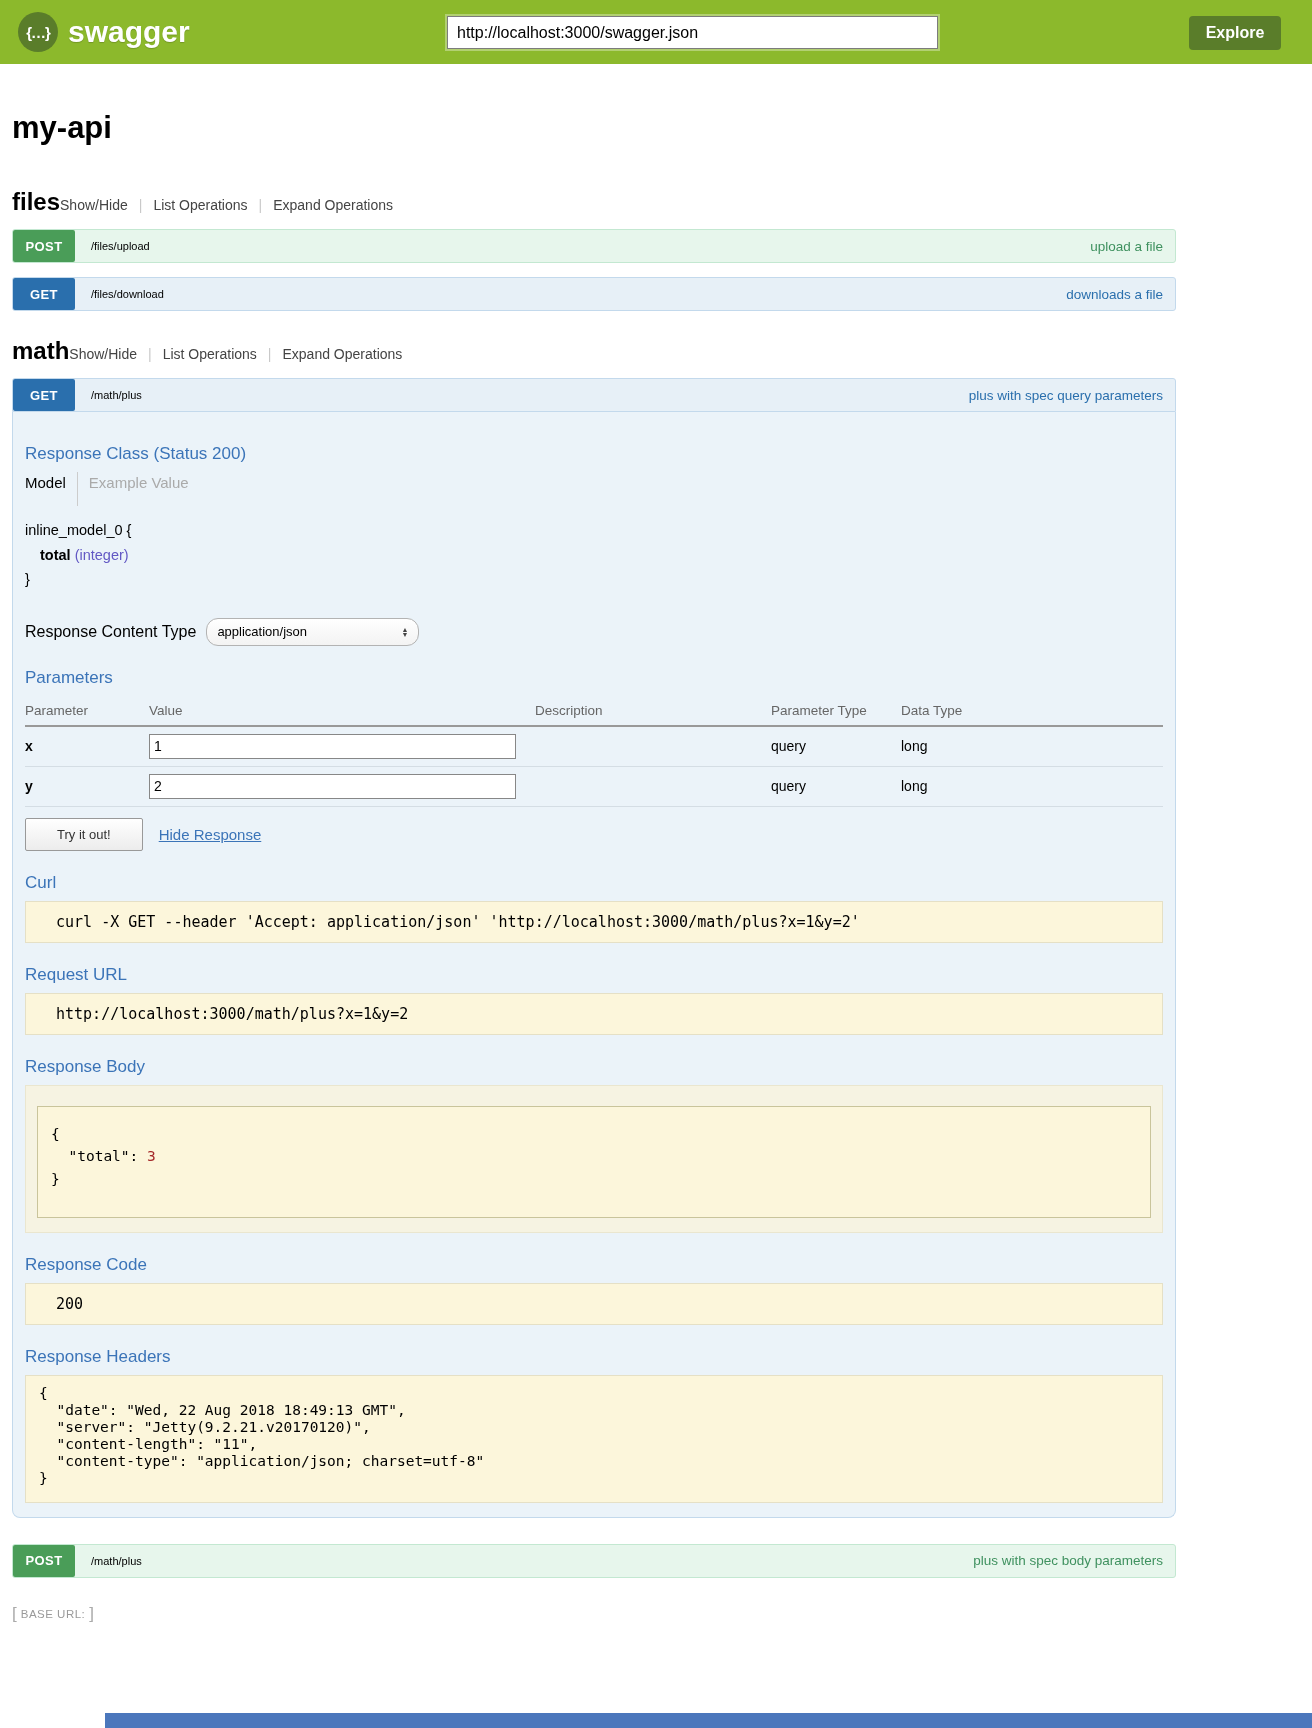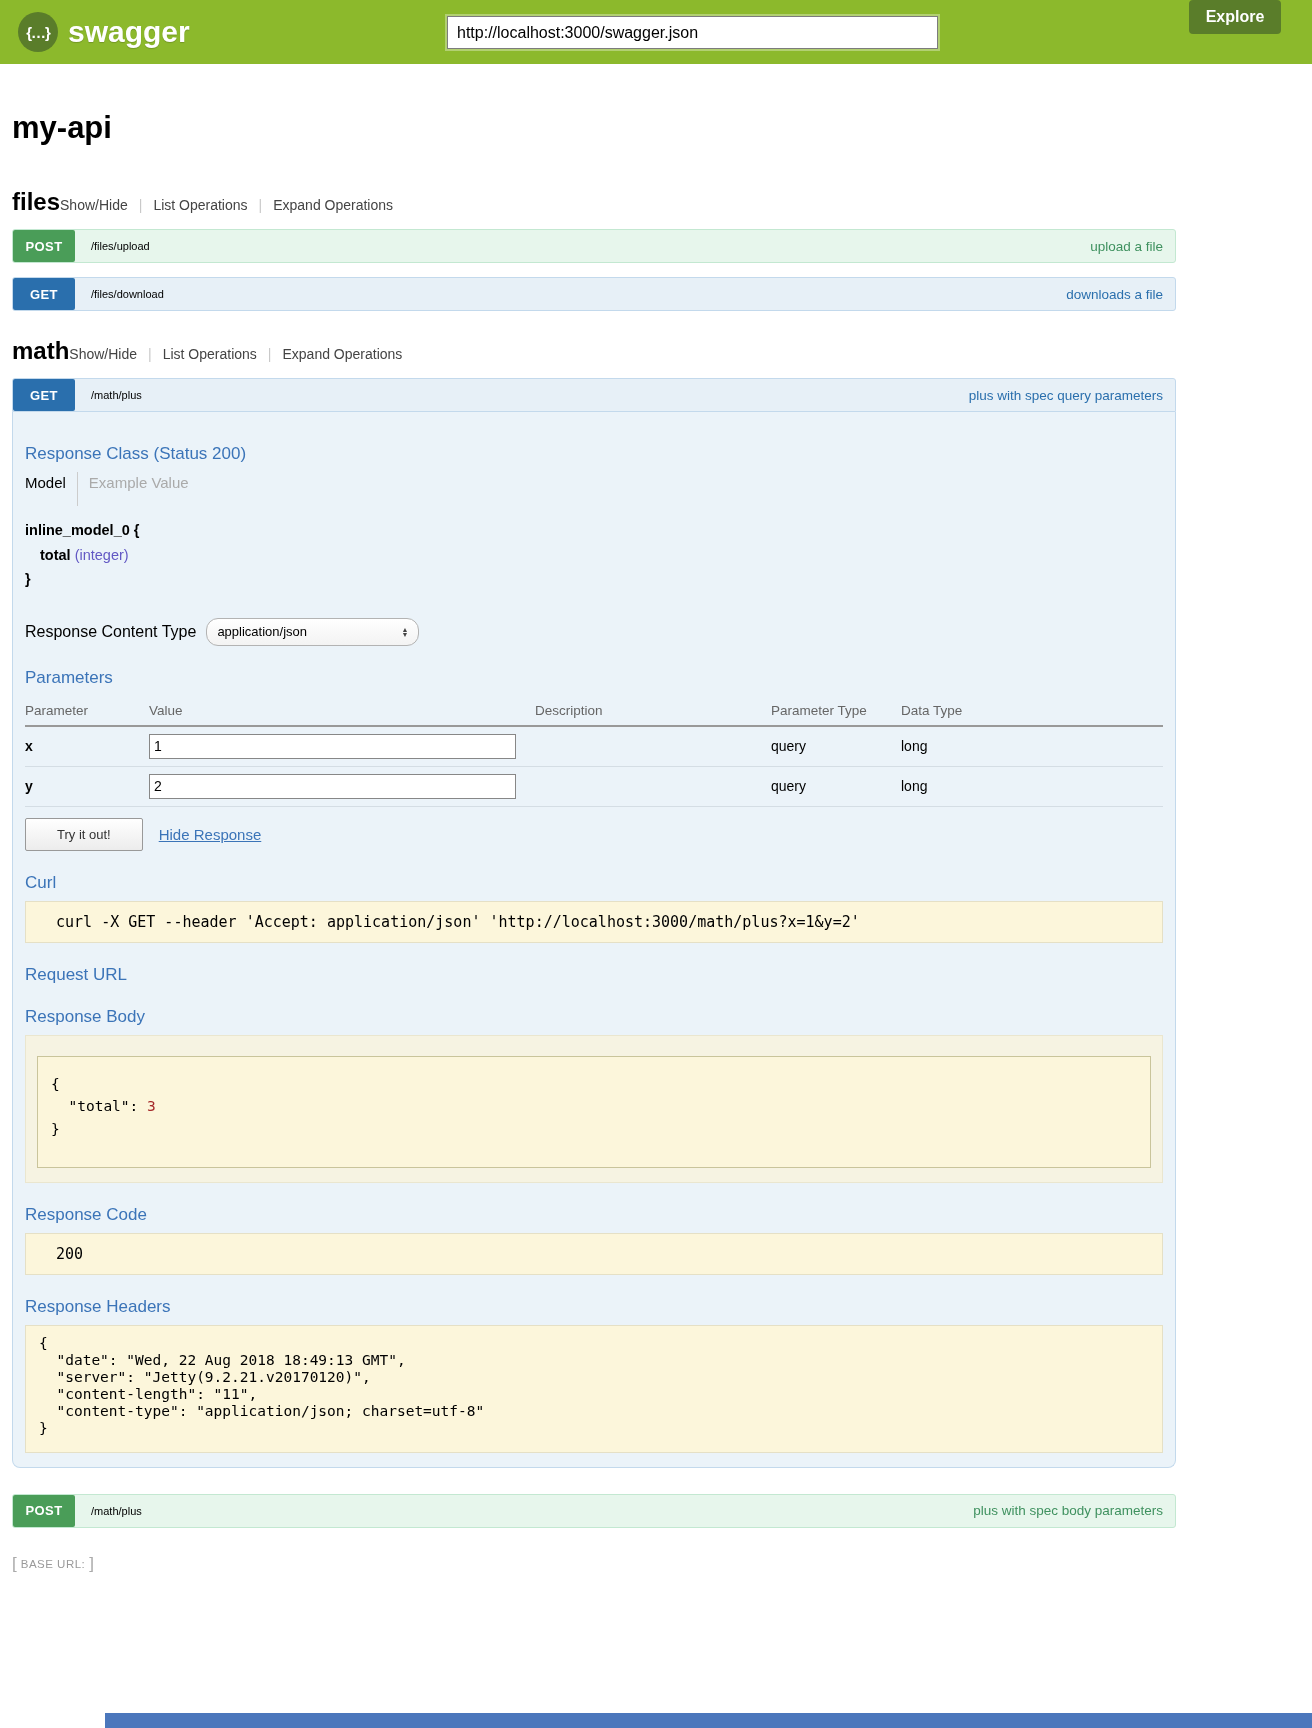--- a/index.html
+++ b/index.html
@@ -8,21 +8,21 @@
     width:1312px; min-height:1728px; background:#fff; color:#000;
     font-family:"Liberation Sans", sans-serif; position:relative;
   }
 
   
   .topbar { height:64px; background:#8cb92c; position:relative; display:flex; align-items:center; padding:0 18px; }
   .logo { display:flex; align-items:center; gap:10px; cursor:pointer; }
   .logo-circle { width:40px; height:40px; border-radius:50%; background:#5a7d2a; color:#fff; display:flex; align-items:center; justify-content:center; font-size:15px; font-weight:bold; letter-spacing:-1px; }
   .brand { color:#fff; font-size:30px; font-weight:bold; text-shadow:0 1px 1px rgba(0,0,0,.18); }
   .url-input { position:absolute; left:447px; top:16px; width:491px; height:33px; border:1px solid #7c7c7c; background:#fff; font-size:16px; padding:0 9px; font-family:"Liberation Sans",sans-serif; outline:2px solid #ffffff55; }
-  .explore-btn { position:absolute; left:1189px; top:0; width:92px; height:34px; background:#5a7d2a; border:none; border-radius:4px; color:#fff; font-weight:bold; font-size:16px; cursor:pointer; font-family:"Liberation Sans",sans-serif; }
+  .explore-btn { position:absolute; left:1189px; top:16px; width:92px; height:34px; background:#5a7d2a; border:none; border-radius:4px; color:#fff; font-weight:bold; font-size:16px; cursor:pointer; font-family:"Liberation Sans",sans-serif; }
 
   
   .wrap { width:1164px; margin-left:12px; }
   .api-title { font-size:31px; font-weight:bold; margin:46px 0 42px 0; }
 
   .section-head { display:flex; justify-content:flex-start; align-items:flex-end; margin:26px 0 13px 0; }
   .section-title { font-size:24px; font-weight:bold; cursor:pointer; }
   .section-links { font-size:14px; color:#444; display:flex; align-items:center; gap:11px; padding-bottom:3px; }
   .section-links .lnk { cursor:pointer; }
   .sep { color:#c9c9c9; }
@@ -44,21 +44,21 @@
   .content-h { color:#3b74b8; font-size:17px; font-weight:normal; margin:22px 0 8px 0; }
   .content-h.first { margin-top:18px; }
 
   .tabs { display:flex; align-items:stretch; margin:2px 0 12px 0; }
   .tab { font-size:15px; display:flex; align-items:flex-start; padding-top:2px; cursor:pointer; }
   .tab.active { color:#000; }
   .tab.inactive { color:#aaa; }
   .tab-divider { width:1px; background:#ccc; margin:0 11px; height:34px; }
 
   .model { font-size:14.5px; line-height:1.7; margin-bottom:26px; }
-  .model .sig { font-weight:bold; }
+  .model .sig { font-weight:normal; }
   .model .prop { padding-left:15px; }
   .model .prop-name { font-weight:bold; }
   .model .prop-type { color:#6258c4; }
 
   .rct-row { display:flex; align-items:center; gap:10px; margin:26px 0 6px 0; }
   .rct-label { font-size:16px; }
   .select { width:213px; height:28px; background:linear-gradient(#ffffff,#f3f3f3); border:1px solid #b3b3b3; border-radius:12px; display:flex; align-items:center; justify-content:space-between; padding:0 10px; font-size:13px; cursor:pointer; }
   .select-arrows { display:flex; flex-direction:column; line-height:5px; font-size:7px; color:#444; }
 
   table.params { width:100%; border-collapse:collapse; margin-top:4px; }
@@ -204,20 +204,21 @@
 
     <div class="try-row">
       <button class="try-btn">Try it out!</button>
       <span class="hide-link">Hide Response</span>
     </div>
 
     <div class="content-h">Curl</div>
     <pre class="code-block">curl -X GET --header 'Accept: application/json' 'http://localhost:3000/math/plus?x=1&amp;y=2'</pre>
 
     <div class="content-h">Request URL</div>
+    <pre class="code-block">http://localhost:3000/math/plus?x=1&amp;y=2</pre>
 
     <div class="content-h">Response Body</div>
     <div class="rb-outer">
       <div class="rb-inner"><span>{
   "total": </span><span class="num">3</span><span>
 }</span></div>
     </div>
 
     <div class="content-h">Response Code</div>
     <pre class="code-block">200</pre>

